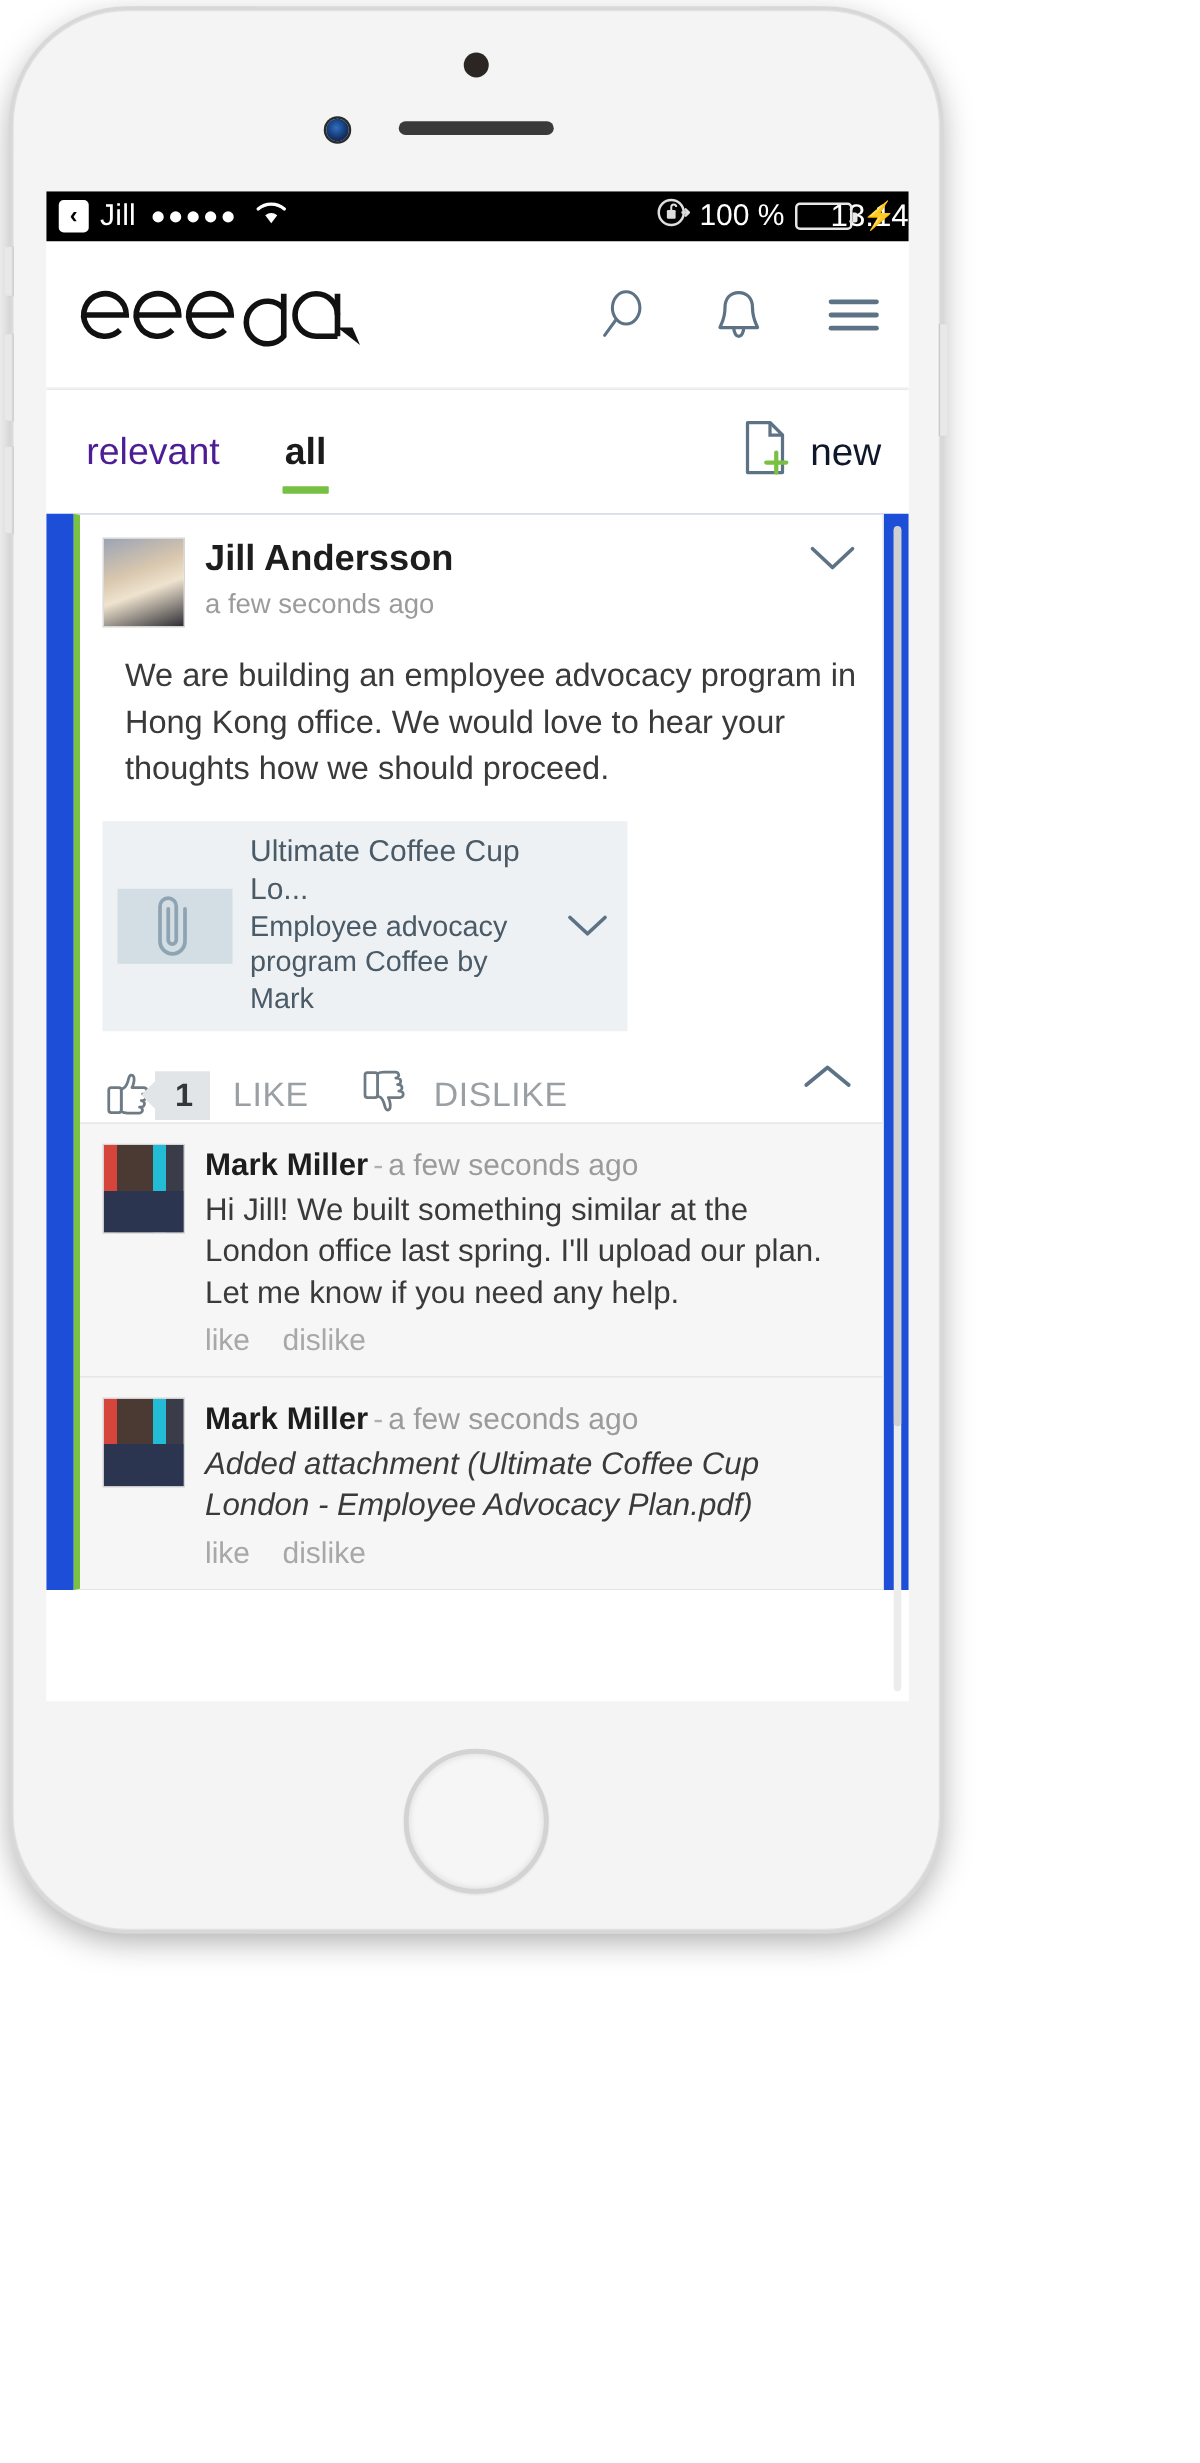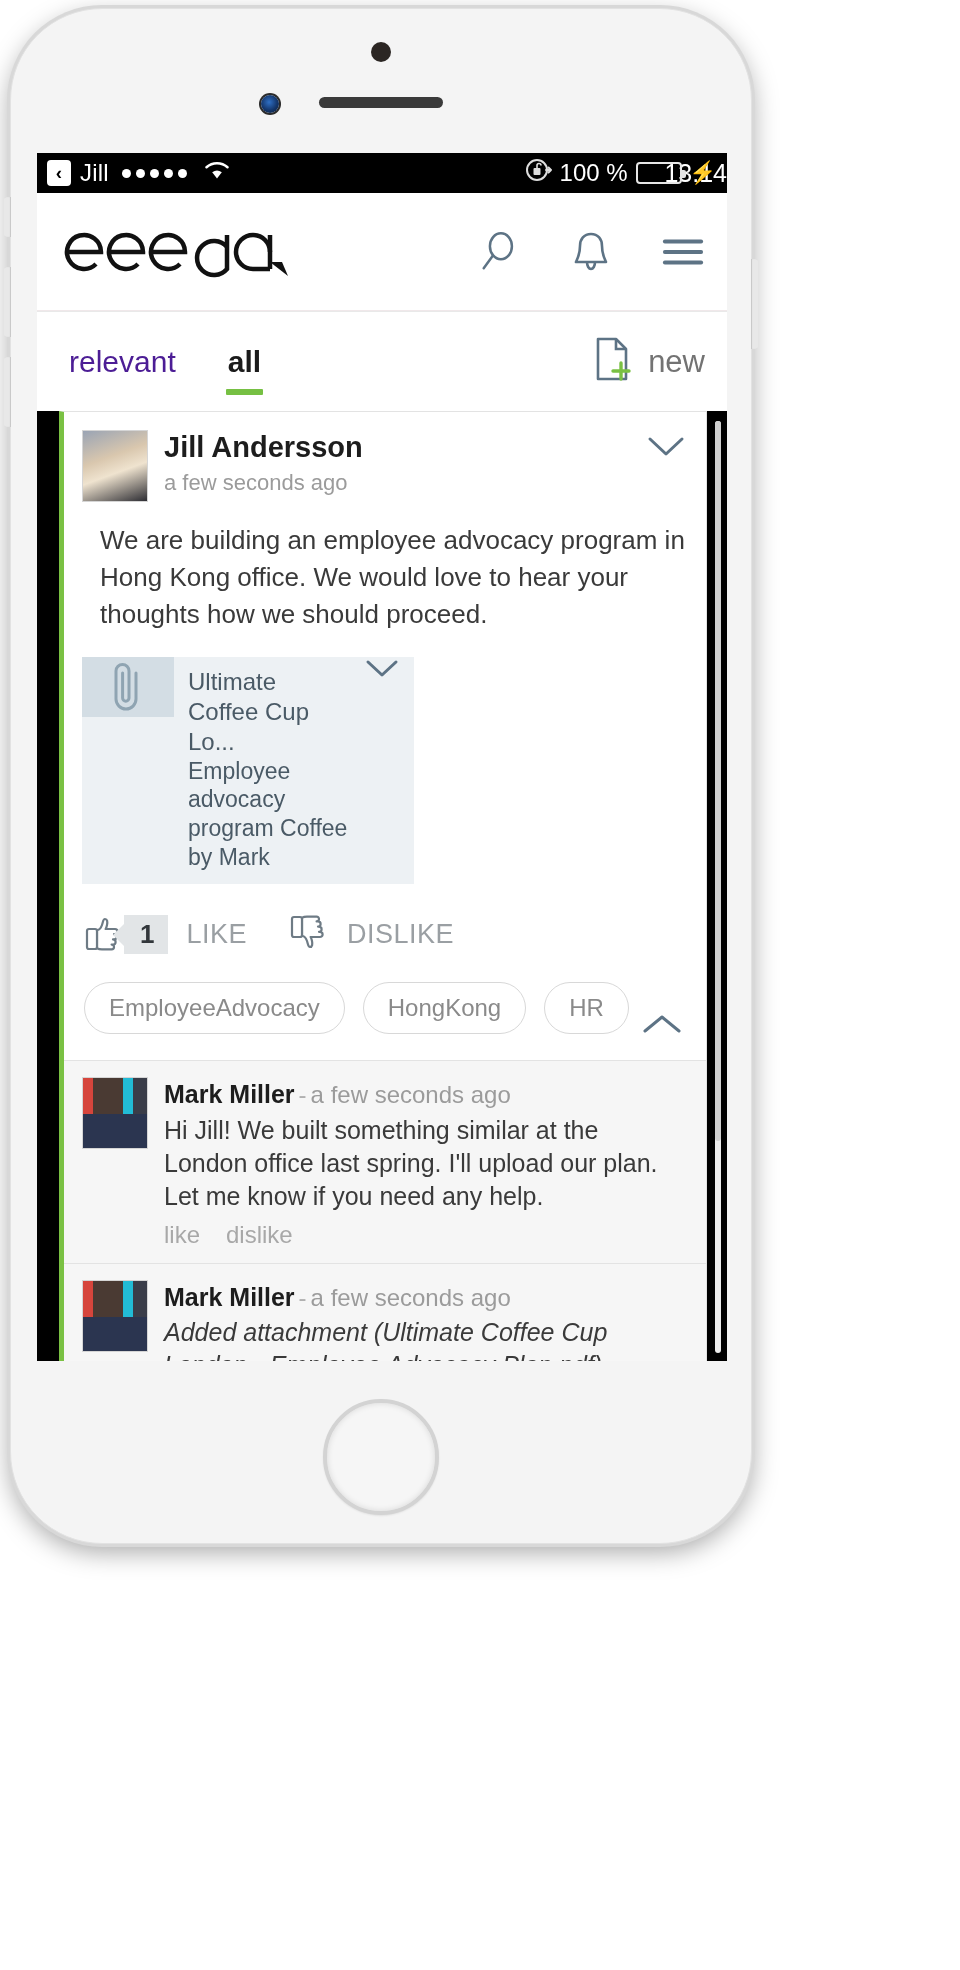--- a/index.html
+++ b/index.html
@@ -126,24 +126,24 @@
   .tab {
     font-size: 30px; color: #4c1d95; position: relative;
     padding: 0 6px; margin-right: 40px;
   }
   .tab.active { font-weight: bold; color: #1b1b1b; }
   .tab.active::after {
     content:""; position:absolute; left: 4px; right: 4px; bottom: -16px;
     height: 6px; background: #76c043; border-radius: 1px;
   }
   .new-btn { margin-left: auto; display:flex; align-items:center; gap: 8px; }
-  .new-label { font-size: 31px; color: #737373; }
-
-  
-  .feed { background: #000000; }
+  .new-label { font-size: 31px; color: #0f172a; }
+
+  
+  .feed { background: #1d4ed8; }
   .card {
     margin: 0 20px 0 22px;
     border: 1px solid #e3e3e3;
     border-left: 5px solid #7ac143;
     background: #fff;
     position: relative;
   }
   .post { padding: 18px 18px 0 18px; position: relative; }
   .post-head { display: flex; align-items: flex-start; gap: 16px; }
   .avatar {
@@ -166,23 +166,23 @@
   .chev-toggle {
     position: absolute; right: 20px; top: 22px;
   }
   .post-body {
     font-size: 26px; color: #3a3a3a; line-height: 1.42;
     margin: 20px 2px 0 18px;
   }
 
   
   .attachment {
-    display: flex; align-items: flex-start;
+    display: flex; align-items: center;
     background: #edf1f4; margin: 24px 0 0 0;
-    width: 332px; position: relative;
+    width: 420px; position: relative; padding-left: 12px;
   }
   .clip-box {
     width: 92px; background: #d3dde4; display:flex;
     align-items: center; justify-content: center;
   }
   .att-text { padding: 10px 14px 12px 14px; flex: 1; }
   .att-title { font-size: 24px; color: #4a5a66; line-height: 1.25; }
   .att-sub { font-size: 23px; color: #4a5a66; line-height: 1.25; }
   .att-chev { display:flex; align-items:center; padding-right: 14px; }
 
@@ -392,25 +392,20 @@
               <span>
                 <svg width="42" height="38" viewBox="0 0 42 38">
                   <path d="M13 22 c2 0 4 2 5 5 c1.2 3.5 1 6 3 6 c2.4 0 2.6 -3 2 -6 c-.5 -2.6 -1.4 -4 -1.4 -4 h9.4 a2.6 2.6 0 0 0 0 -5.2 h-1 a2.6 2.6 0 0 0 0 -5.2 h-1 a2.6 2.6 0 0 0 0 -5.2 h-1.4 a2.4 2.4 0 0 0 0 -4.8 h-9.6 c-3 0 -5 1.2 -5 1.2 z" stroke="#6e7b85" stroke-width="2.2" fill="#fff" stroke-linejoin="round"></path>
                   <rect x="3" y="3" width="10" height="20" rx="2" stroke="#6e7b85" stroke-width="2.2" fill="#fff"></rect>
                 </svg>
               </span>
               <span class="dislike-label">DISLIKE</span>
             </div>
           </div>
 
-          <div class="tags">
-            <span class="tag">EmployeeAdvocacy</span>
-            <span class="tag">HongKong</span>
-            <span class="tag">HR</span>
-          </div>
 
           <span class="collapse-chev">
             <svg width="44" height="28" viewBox="0 0 44 28">
               <path d="M5 21 L22 7 L39 21" stroke="#5d7385" stroke-width="3" fill="none" stroke-linecap="round" stroke-linejoin="round"></path>
             </svg>
           </span>
         </div>
 
         <div class="comments">
 

